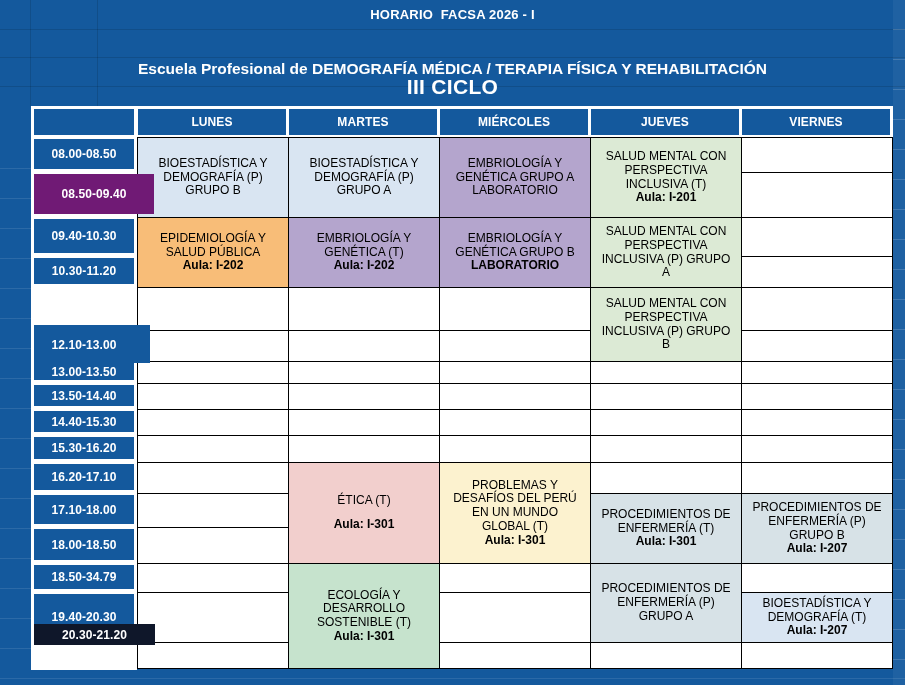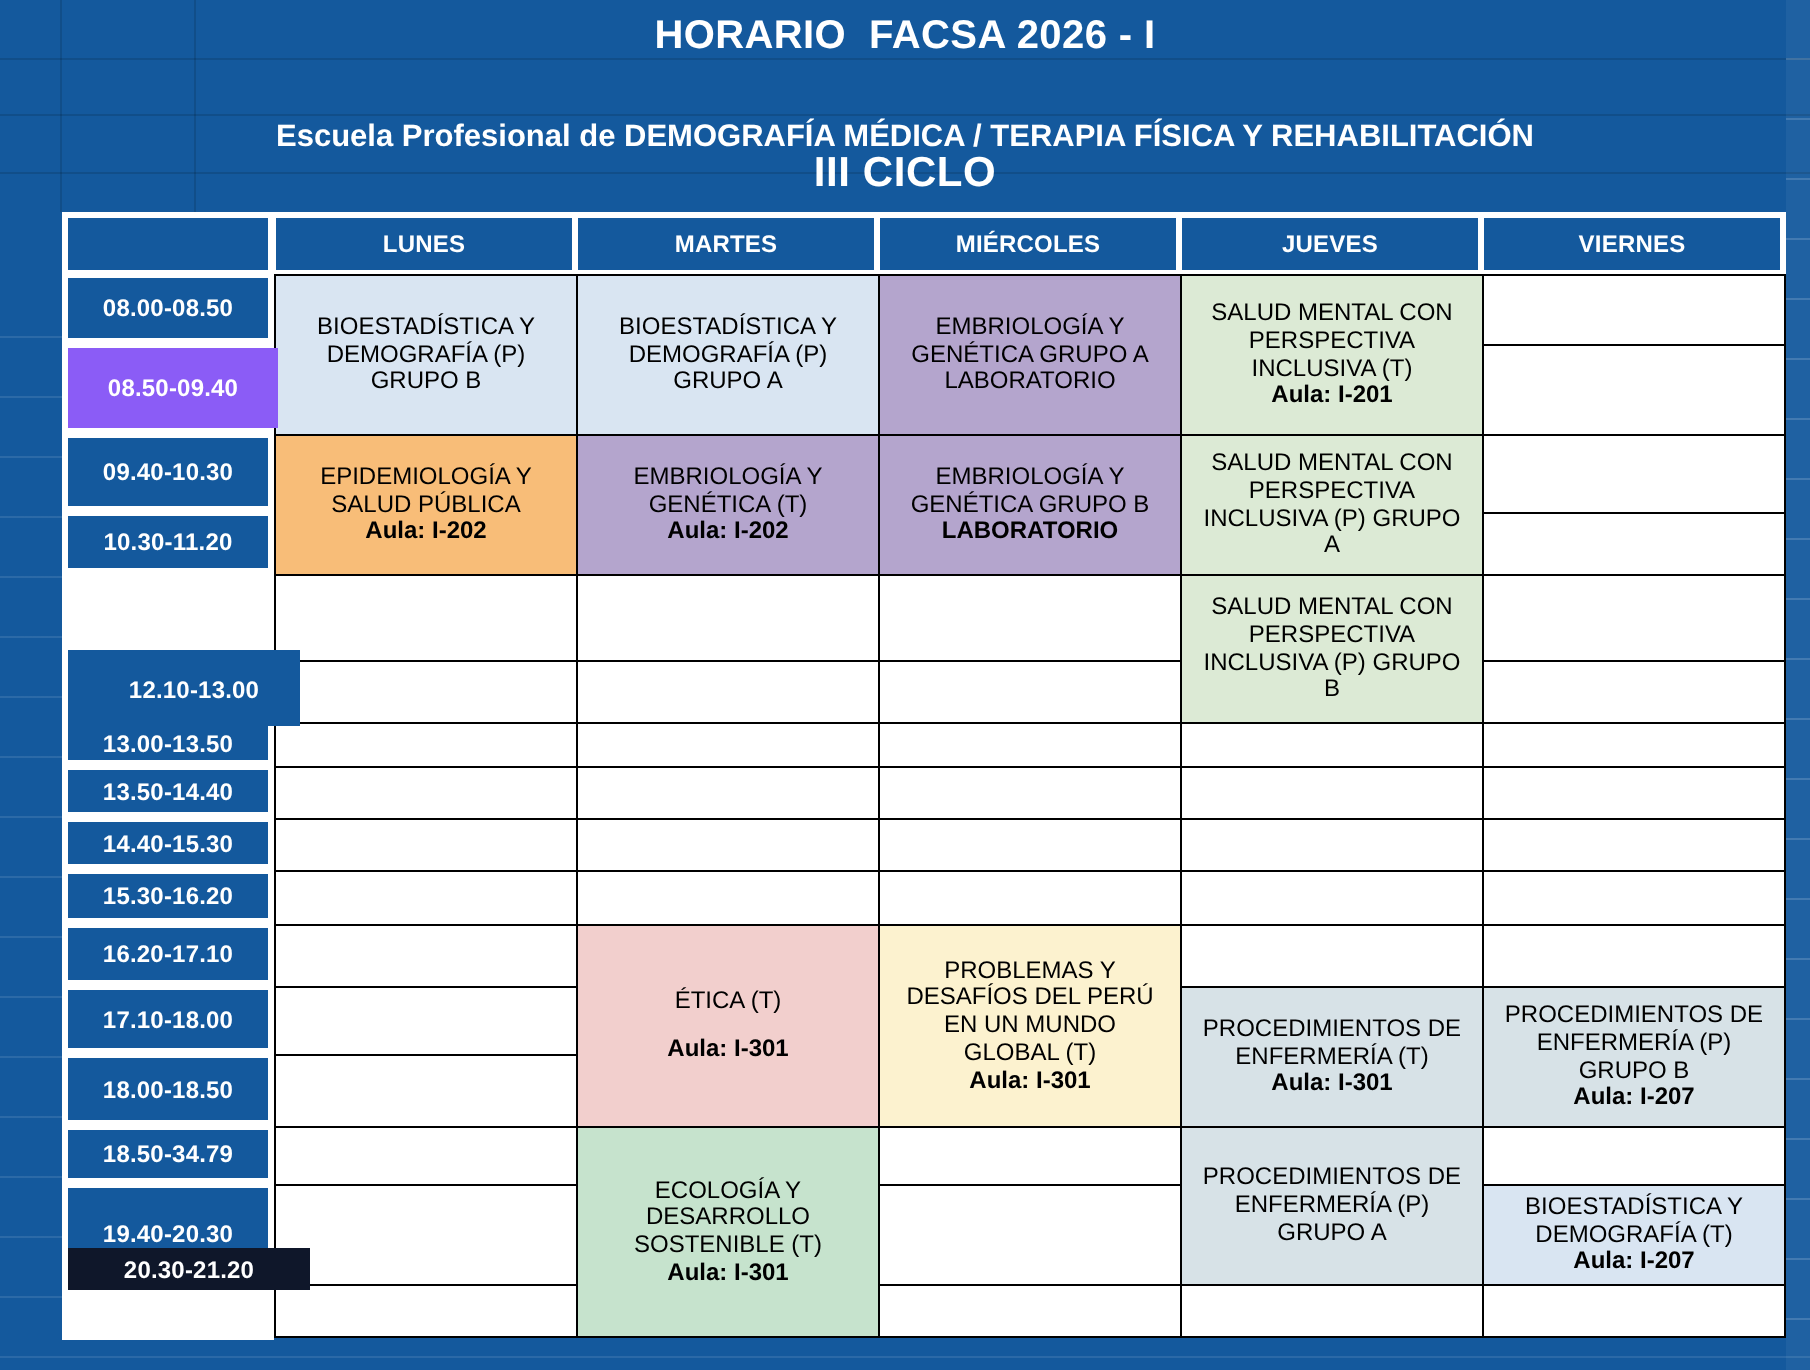--- a/index.html
+++ b/index.html
@@ -17,21 +17,21 @@
   }
   .right-strip {
     position:absolute; left:893px; top:0; width:12px; height:685px;
     background-color:rgba(255,255,255,0.05);
     background-image:repeating-linear-gradient(to bottom, transparent 0px, transparent 29px, rgba(255,255,255,0.16) 29px, rgba(255,255,255,0.16) 30px);
   }
   .bottom-line { position:absolute; left:0; top:678px; width:905px; height:1px; background:rgba(255,255,255,0.10); }
 
   
   .title { position:absolute; left:0; width:100%; text-align:center; color:#FFFFFF; font-weight:bold; white-space:pre; }
-  .title1 { top:7px;  font-size:20px; letter-spacing:0.2px; }
+  .title1 { top:7px;  font-size:13px; letter-spacing:0.2px; }
   .title2 { top:30px; font-size:21px; letter-spacing:0.3px;margin-top:45px; }
   .title3 { top:60px; font-size:15.5px; }
 
   
   .plate { position:absolute; background:#FFFFFF; }
   .plate-header { left:31px; top:106px; width:862px; height:33px; }
   .plate-times  { left:31px; top:106px; width:106px; height:564px; }
 
   
   .hcell {
@@ -210,25 +210,25 @@
       <div class="cell" style="grid-area: 14 / 5;"></div>
       <div class="cell" style="grid-area: 16 / 5;"></div>
     </div>
 <div class="hcell" style="left: 34px; top: 109px; width: 100px; height: 26px; background: rgb(20, 89, 157);"></div>
     <div class="hcell" style="left: 138px; top: 109px; width: 148px; height: 26px; background: rgb(20, 89, 157);">LUNES</div>
     <div class="hcell" style="left: 289px; top: 109px; width: 148px; height: 26px; background: rgb(20, 89, 157);">MARTES</div>
     <div class="hcell" style="left: 440px; top: 109px; width: 148px; height: 26px; background: rgb(20, 89, 157);">MIÉRCOLES</div>
     <div class="hcell" style="left: 591px; top: 109px; width: 148px; height: 26px; background: rgb(20, 89, 157);">JUEVES</div>
     <div class="hcell" style="left: 742px; top: 109px; width: 148px; height: 26px; background: rgb(20, 89, 157);">VIERNES</div>
     <div class="hcell" style="left: 34px; top: 139px; width: 100px; height: 30px; background: rgb(20, 89, 157); text-align: center;">08.00-08.50</div>
-    <div class="hcell" style="left: 34px; top: 174px; width: 105px; height: 40px; background: #8b5cf6;">08.50-09.40</div>
+    <div class="hcell" style="left: 34px; top: 174px; width: 120px; height: 40px; background: #701a75;">08.50-09.40</div>
     <div class="hcell" style="left: 34px; top: 219px; width: 100px; height: 34px; background: rgb(20, 89, 157);">09.40-10.30</div>
     <div class="hcell" style="left: 34px; top: 258px; width: 100px; height: 26px; background: rgb(20, 89, 157);">10.30-11.20</div>
     <div class="hcell" style="left: 34px; top: 289px; width: 116px; height: 38px; background: rgb(20, 89, 157); margin-top: 36px;">11.20-12.10</div>
-    <div class="hcell" style="left: 34px; top: 332px; width: 100px; height: 26px; background: rgb(20, 89, 157); padding-left: 13px;">12.10-13.00</div>
+    <div class="hcell" style="left: 34px; top: 332px; width: 100px; height: 26px; background: rgb(20, 89, 157);">12.10-13.00</div>
     <div class="hcell" style="left: 34px; top: 363px; width: 100px; height: 17px; background: rgb(20, 89, 157);">13.00-13.50</div>
     <div class="hcell" style="left: 34px; top: 385px; width: 100px; height: 21px; background: rgb(20, 89, 157);">13.50-14.40</div>
     <div class="hcell" style="left: 34px; top: 411px; width: 100px; height: 21px; background: rgb(20, 89, 157);">14.40-15.30</div>
     <div class="hcell" style="left: 34px; top: 437px; width: 100px; height: 22px; background: rgb(20, 89, 157);">15.30-16.20</div>
     <div class="hcell" style="left: 34px; top: 464px; width: 100px; height: 26px; background: rgb(20, 89, 157);">16.20-17.10</div>
     <div class="hcell" style="left: 34px; top: 495px; width: 100px; height: 29px; background: rgb(20, 89, 157);">17.10-18.00</div>
     <div class="hcell" style="left: 34px; top: 529px; width: 100px; height: 31px; background: rgb(20, 89, 157);">18.00-18.50</div>
     <div class="hcell" style="left: 34px; top: 565px; width: 100px; height: 24px; background: rgb(20, 89, 157);">18.50-34.79</div>
     <div class="hcell" style="left: 34px; top: 594px; width: 100px; height: 45px; background: rgb(20, 89, 157);">19.40-20.30</div>
     <div class="hcell" style="left: 34px; top: 624px; width: 121px; height: 21px; background: #0f172a;">20.30-21.20</div>

